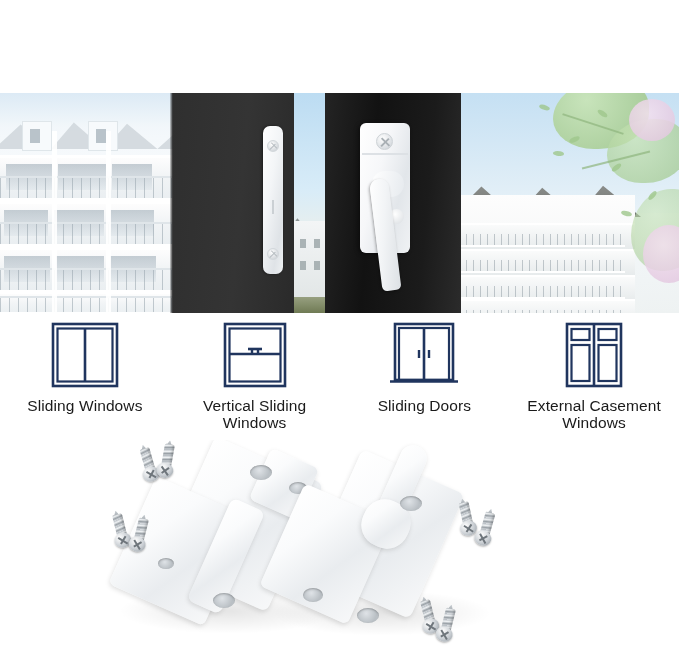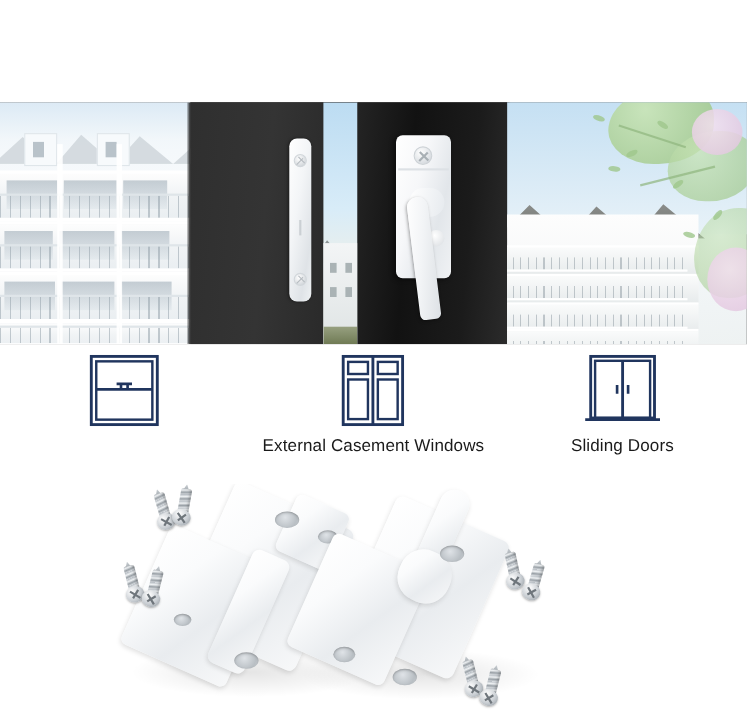--- a/index.html
+++ b/index.html
@@ -300,61 +300,72 @@
       <div class="leaf" style="left:136px;top:18px;transform:rotate(40deg);"></div>
       <div class="leaf" style="left:150px;top:72px;transform:rotate(-30deg);"></div>
       <div class="leaf" style="left:92px;top:58px;transform:rotate(12deg);"></div>
       <div class="leaf" style="left:186px;top:100px;transform:rotate(-42deg);"></div>
       <div class="leaf" style="left:160px;top:118px;transform:rotate(22deg);"></div>
     </div>
   </div>
 
   <div class="iconrow">
 
+    <div class="iconcell">
+      <div class="iconbox">
+        <svg width="72" height="66" viewBox="0 0 72 66">
+          <rect class="nv" x="4" y="2" width="64" height="62" stroke-width="2.6"></rect>
+          <rect class="nv" x="8.5" y="6.5" width="55" height="53" stroke-width="2.2"></rect>
+          <line class="nv" x1="36" y1="6.5" x2="36" y2="59.5" stroke-width="2.6"></line>
+        </svg>
+      </div>
+      <div class="iconlabel">Sliding Windows</div>
+    </div>
 
     <div class="iconcell">
       <div class="iconbox">
         <svg width="72" height="66" viewBox="0 0 72 66">
           <rect class="nv" x="6" y="2" width="60" height="62" stroke-width="2.6"></rect>
           <rect class="nv" x="10.5" y="6.5" width="51" height="53" stroke-width="2.2"></rect>
           <line class="nv" x1="10.5" y1="32" x2="61.5" y2="32" stroke-width="2.6"></line>
           <line class="nv" x1="29" y1="27" x2="43" y2="27" stroke-width="2.6"></line>
           <line class="nv" x1="33" y1="27" x2="33" y2="32" stroke-width="2.4"></line>
           <line class="nv" x1="39" y1="27" x2="39" y2="32" stroke-width="2.4"></line>
         </svg>
       </div>
+      <div class="iconlabel">Vertical Sliding Windows</div>
+    </div>
+
+    <div class="iconcell">
+      <div class="iconbox">
+        <svg width="72" height="66" viewBox="0 0 72 66">
+          <rect class="nv" x="7" y="2" width="58" height="56" stroke-width="2.6"></rect>
+          <rect class="nv" x="11" y="6" width="50" height="52" stroke-width="2.2"></rect>
+          <line class="nv" x1="36" y1="6" x2="36" y2="58" stroke-width="2.6"></line>
+          <line class="nv" x1="31" y1="28" x2="31" y2="36" stroke-width="2.4"></line>
+          <line class="nv" x1="41" y1="28" x2="41" y2="36" stroke-width="2.4"></line>
+          <line class="nv" x1="2" y1="59.5" x2="70" y2="59.5" stroke-width="2.6"></line>
+        </svg>
+      </div>
+      <div class="iconlabel">Sliding Doors</div>
     </div>
 
     <div class="iconcell">
       <div class="iconbox">
         <svg width="72" height="66" viewBox="0 0 72 66">
           <rect class="nv" x="9" y="2" width="54" height="62" stroke-width="2.6"></rect>
           <line class="nv" x1="36" y1="2" x2="36" y2="64" stroke-width="2.6"></line>
           <rect class="nv" x="13.5" y="7" width="18" height="11" stroke-width="2.2"></rect>
           <rect class="nv" x="40.5" y="7" width="18" height="11" stroke-width="2.2"></rect>
           <rect class="nv" x="13.5" y="23" width="18" height="36" stroke-width="2.2"></rect>
           <rect class="nv" x="40.5" y="23" width="18" height="36" stroke-width="2.2"></rect>
         </svg>
       </div>
       <div class="iconlabel">External Casement Windows</div>
     </div>
-
-    <div class="iconcell">
-      <div class="iconbox">
-        <svg width="72" height="66" viewBox="0 0 72 66">
-          <rect class="nv" x="7" y="2" width="58" height="56" stroke-width="2.6"></rect>
-          <rect class="nv" x="11" y="6" width="50" height="52" stroke-width="2.2"></rect>
-          <line class="nv" x1="36" y1="6" x2="36" y2="58" stroke-width="2.6"></line>
-          <line class="nv" x1="31" y1="28" x2="31" y2="36" stroke-width="2.4"></line>
-          <line class="nv" x1="41" y1="28" x2="41" y2="36" stroke-width="2.4"></line>
-          <line class="nv" x1="2" y1="59.5" x2="70" y2="59.5" stroke-width="2.6"></line>
-        </svg>
-      </div>
-      <div class="iconlabel">Sliding Doors</div>
-    </div>
   </div>
 
   <div class="product">
 
     <div class="shadowsoft" style="left:118px;top:148px;width:220px;height:46px;"></div>
     <div class="shadowsoft" style="left:272px;top:150px;width:220px;height:46px;"></div>
 
     <div>
       <div class="lockbody" style="left:182px;top:14px;width:118px;height:140px;border-radius:7px;transform:rotate(24deg);"></div>
       <div class="lockbody" style="left:128px;top:52px;width:104px;height:118px;border-radius:6px;transform:rotate(24deg);"></div>

